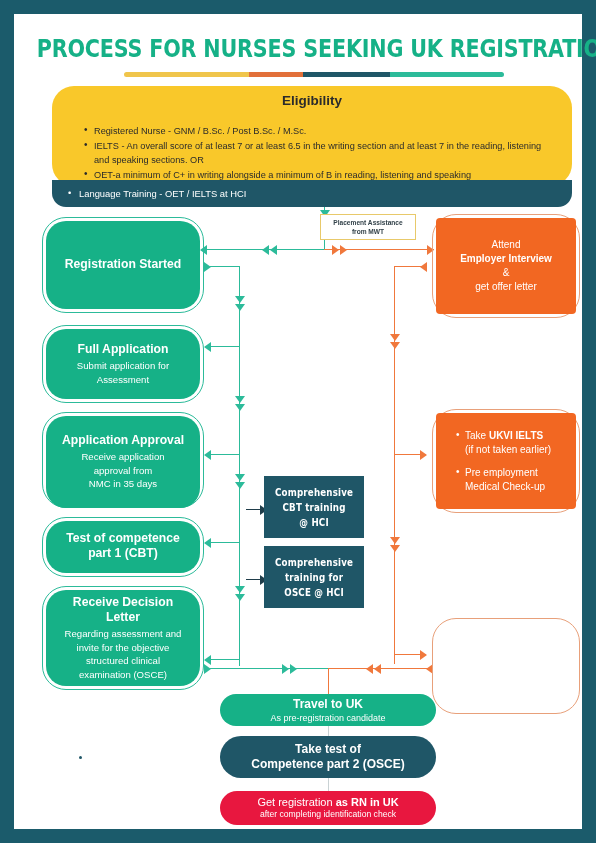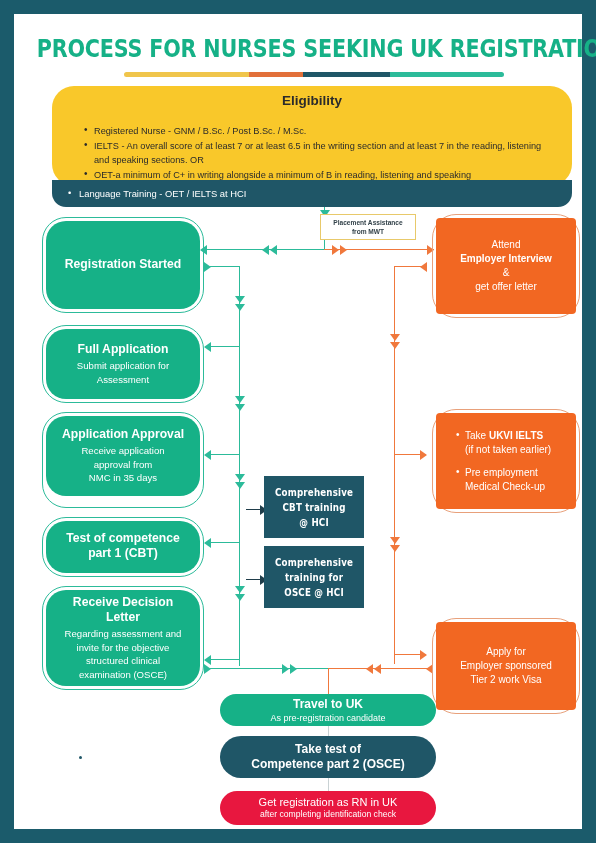--- a/index.html
+++ b/index.html
@@ -275,21 +275,21 @@
     </div>
 
     <div class="ghost" style="left:28px;top:311px;width:162px;height:78px;"></div>
     <div class="card green" style="left:32px;top:315px;width:154px;height:70px;">
       <div class="hd">Full Application</div>
       <div class="bd" style="white-space:pre-line">Submit application for
 Assessment</div>
     </div>
 
     <div class="ghost" style="left:28px;top:398px;width:162px;height:96px;"></div>
-    <div class="card green" style="left:32px;top:402px;width:154px;height:80px;">
+    <div class="card green" style="left:32px;top:402px;width:154px;height:92px;">
       <div class="hd">Application Approval</div>
       <div class="bd" style="white-space:pre-line">Receive application
 approval from
 NMC in 35 days</div>
     </div>
 
     <div class="ghost" style="left:28px;top:503px;width:162px;height:60px;"></div>
     <div class="card green" style="left:32px;top:507px;width:154px;height:52px;">
       <div class="hd" style="white-space:pre-line">Test of competence
 part 1 (CBT)</div>
@@ -330,39 +330,32 @@
     <div class="card orange" style="left:422px;top:399px;width:140px;height:96px;">
       <div class="bullets">
         <p><span>Take </span><span style="font-weight:bold">UKVI IELTS</span><span style="white-space:pre-line">
 (if not taken earlier)</span></p>
         <p style="white-space:pre-line">Pre employment
 Medical Check-up</p>
       </div>
     </div>
 
     <div class="ghost-o" style="left:418px;top:604px;width:148px;height:96px;"></div>
-    <div class="card orange" style="left:422px;top:608px;width:140px;height:88px;">
-      <div class="bd">
-        <div>Apply for</div>
-        <div>Employer sponsored</div>
-        <div>Tier 2 work Visa</div>
-      </div>
-    </div>
 
     <div class="card green" style="left:206px;top:680px;width:216px;height:32px;border-radius:16px;">
       <div class="hd" style="font-size:12px;line-height:14px;">Travel to UK</div>
       <div class="bd" style="font-size:9px;line-height:11px;">As pre-registration candidate</div>
     </div>
 
     <div class="card navy" style="left:206px;top:722px;width:216px;height:42px;border-radius:21px;">
       <div class="hd" style="font-size:12px;line-height:15px;white-space:pre-line">Take test of
 Competence part 2 (OSCE)</div>
     </div>
 
     <div class="card red" style="left:206px;top:777px;width:216px;height:34px;border-radius:17px;">
-      <div style="font-size:11px;line-height:13px;"><span>Get registration </span><span style="font-weight:normal">as  RN  in UK</span></div>
+      <div style="font-size:11px;line-height:13px;"><span>Get registration </span><span style="font-weight:bold">as  RN  in UK</span></div>
       <div class="bd" style="font-size:8.6px;line-height:11px;">after completing identification check</div>
     </div>
 
     <div class="dot" style="left:65px;top:742px;"></div>
 
   </div>
 </div>
 
 </body></html>

